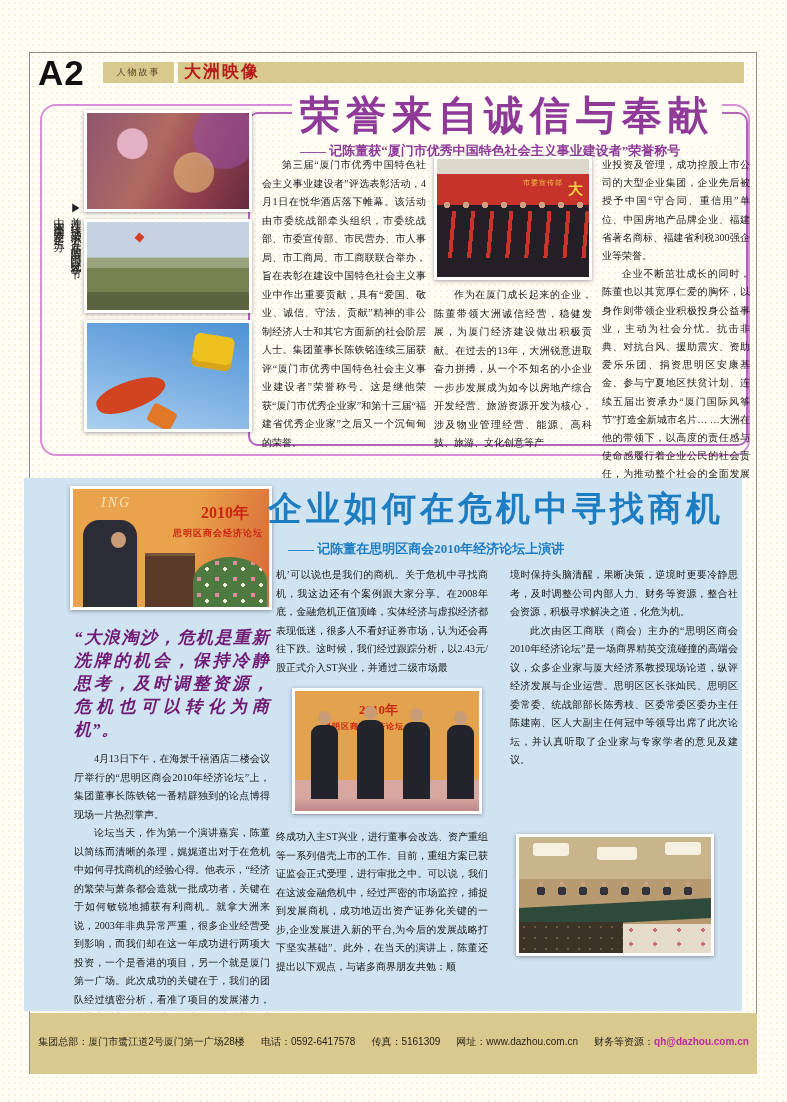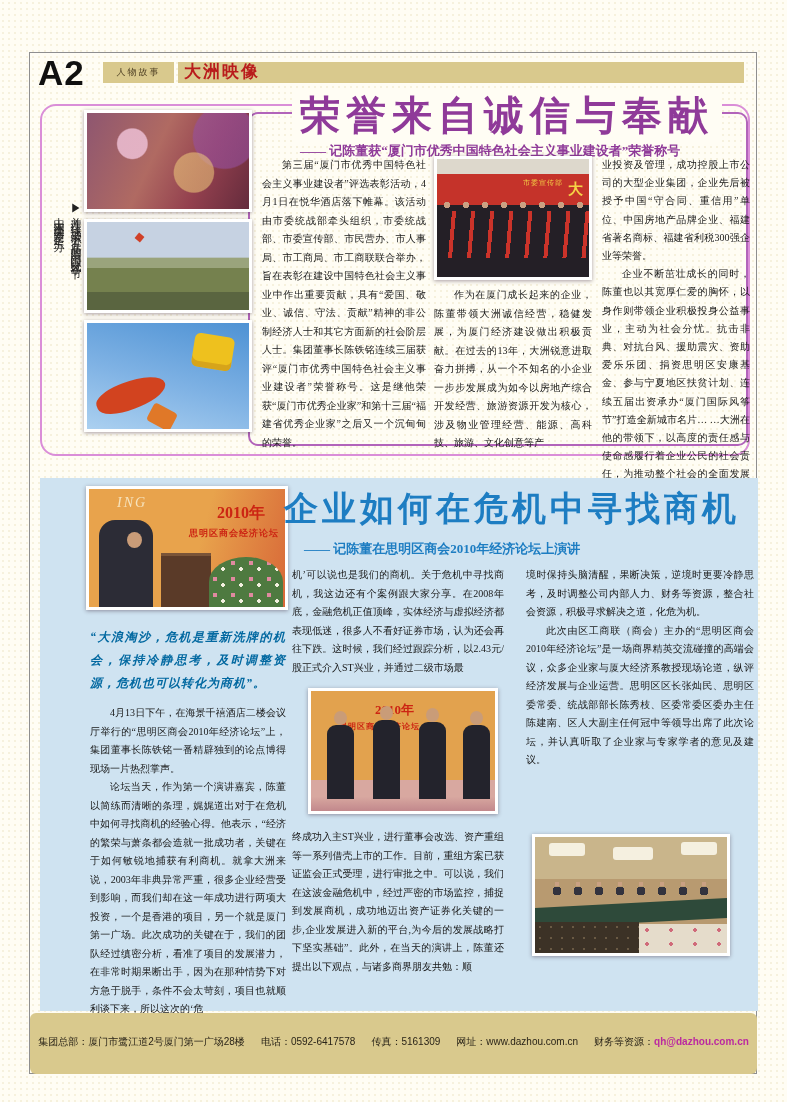--- a/index.html
+++ b/index.html
@@ -93,34 +93,34 @@
   .cer-ceiling { position:absolute; left:0; top:0; width:100%; height:13%; background:#ddd8cc; }
   .cer-banner { position:absolute; left:0; top:13%; width:100%; height:26%; background:#c5332a; }
   .cer-frag-small { position:absolute; right:26px; top:4px; font-size:7px; color:#f5d246; letter-spacing:1px; }
   .cer-frag-big { position:absolute; right:6px; top:6px; font-size:15px; font-weight:bold; color:#f5d246; }
   .cer-suits { position:absolute; left:0; top:39%; width:100%; height:61%; background:#241f26; }
   .cer-heads { position:absolute; left:0; top:34%; width:100%; height:12px;
     background-image:radial-gradient(circle 3.5px at 10px 6px, #caa183 99%, transparent); background-size:19px 12px; background-repeat:repeat-x; }
   .cer-sashes { position:absolute; left:0; top:44%; width:100%; height:40%;
     background-image:repeating-linear-gradient(95deg, transparent 0 15px, rgba(212,52,42,.95) 15px 19px); }
   
-  .bottom-section { position:absolute; left:40px; top:478px; width:718px; height:533px; background:#cfe3f1; }
+  .bottom-section { position:absolute; left:24px; top:478px; width:718px; height:533px; background:#cfe3f1; }
   .b-title {
     position:absolute; left:244px; top:8px;
     font-family:"Liberation Serif", serif; font-weight:bold;
     font-size:34px; letter-spacing:4px; color:#1d7dc2; white-space:nowrap;
   }
   .b-subtitle {
     position:absolute; left:264px; top:62px;
     font-size:13px; font-weight:bold; color:#1d7dc2; white-space:nowrap;
   }
   .b-body { font-size:10px; line-height:18.5px; text-align:justify; color:#181818; }
   .quote {
-    font-style:italic; font-weight:bold; font-size:12px; line-height:23px;
-    color:#0369a1; letter-spacing:1px; margin-bottom:9px; text-align:justify;
+    font-style:italic; font-weight:bold; font-size:17px; line-height:23px;
+    color:#701a75; letter-spacing:1px; margin-bottom:9px; text-align:justify;
   }
   .b-col1 { position:absolute; left:50px; top:148px; width:196px; }
   .b-col2-p1 { position:absolute; left:252px; top:88px; width:212px; }
   .b-col2-p2 { position:absolute; left:252px; top:350px; width:212px; }
   .b-col3 { position:absolute; left:486px; top:88px; width:228px; }
   .ph-speaker { position:absolute; left:46px; top:8px; width:202px; height:124px;
     background:linear-gradient(105deg,#e8a34c 0 55%,#d86838 100%); }
   .spk-latin { position:absolute; left:28px; top:6px; font-family:"Liberation Serif", serif; font-size:14px; font-style:italic; color:#f6e3bd; letter-spacing:2px; }
   .spk-line1 { position:absolute; right:20px; top:14px; font-size:16px; font-weight:bold; color:#cc2513; }
   .spk-line2 { position:absolute; right:6px; top:38px; font-size:9px; font-weight:bold; color:#cc2513; letter-spacing:1px; }
@@ -147,21 +147,20 @@
   .mtg-carpet { position:absolute; left:0; bottom:0; width:54%; height:27%;
     background-color:#3c3226;
     background-image:radial-gradient(circle 1.5px at 5px 5px, #6a5a44 99%, transparent); background-size:11px 11px; }
   .mtg-papers { position:absolute; right:0; bottom:0; width:46%; height:25%;
     background-color:#e5dccb;
     background-image:radial-gradient(circle 2px at 8px 6px, #d06a7a 99%, transparent); background-size:24px 14px; }
   
   .footer-band {
     position:absolute; left:30px; top:1013px; width:727px; height:61px;
     background:#d9c98d;
-    border-radius:6px;
   }
   .footer-line {
     display:flex; justify-content:center; gap:16px; padding-top:22px;
     font-family:"Liberation Sans", sans-serif; font-size:10px; color:#2a2418;
     white-space:nowrap;
   }
   .footer-email-value { color:#bb2aa0; font-weight:bold; }
 </style>
 </head>
 <body>

